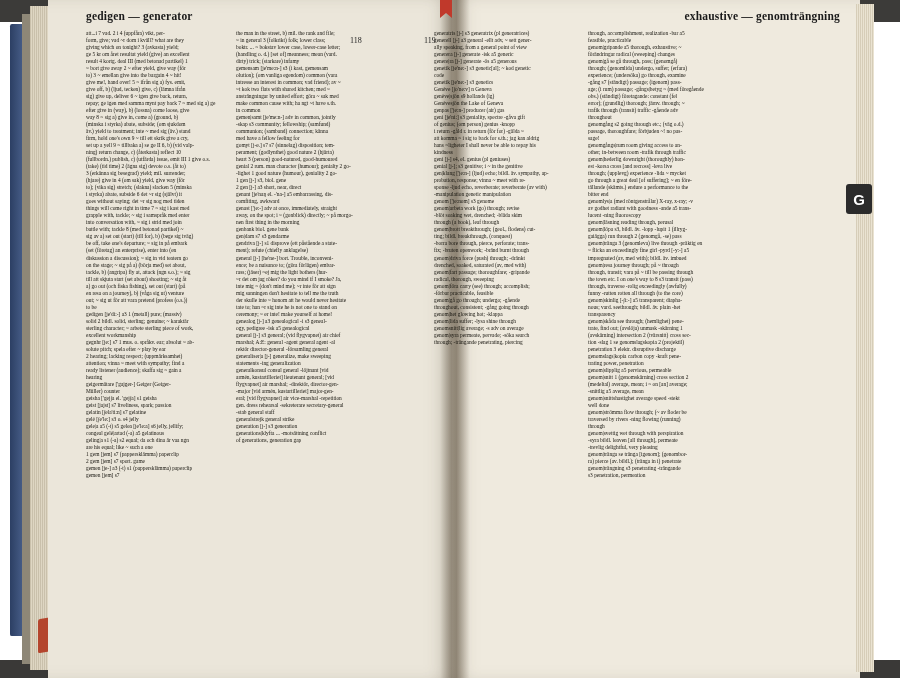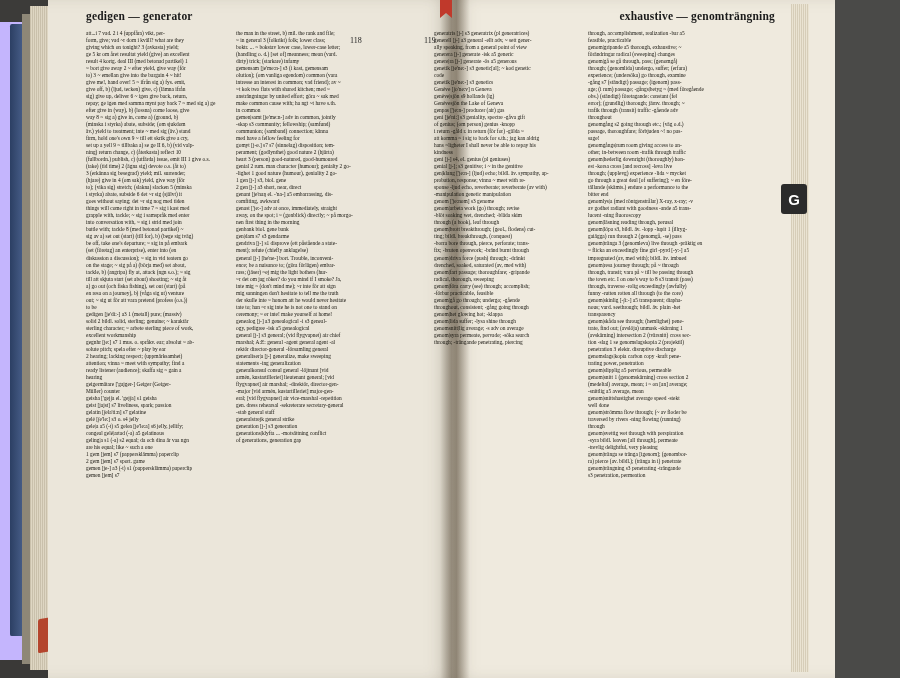--- a/index.html
+++ b/index.html
@@ -1,21 +1,21 @@
 <!DOCTYPE html>
 <html><head>
 <meta charset="utf-8">
 <style>
   html,body{margin:0;padding:0;}
   body{
     width:900px;height:678px;overflow:hidden;
     background:#4a4a48;
     font-family:"Liberation Serif", serif;
   }
-  #page{position:relative;width:835px;height:678px;overflow:hidden;background:#c4b5fd;}
+  #page{position:relative;width:900px;height:678px;overflow:hidden;background:#ffffff;}
 
   
   .bg-top{position:absolute;left:0;top:0;width:900px;height:22px;background:#3c3b39;}
   .bg-bottom{position:absolute;left:0;bottom:0;width:900px;height:18px;background:#3a3937;}
 
   
   .book{
     position:absolute;left:48px;top:0;width:812px;height:678px;
     background:#e9e4d8;
   }

